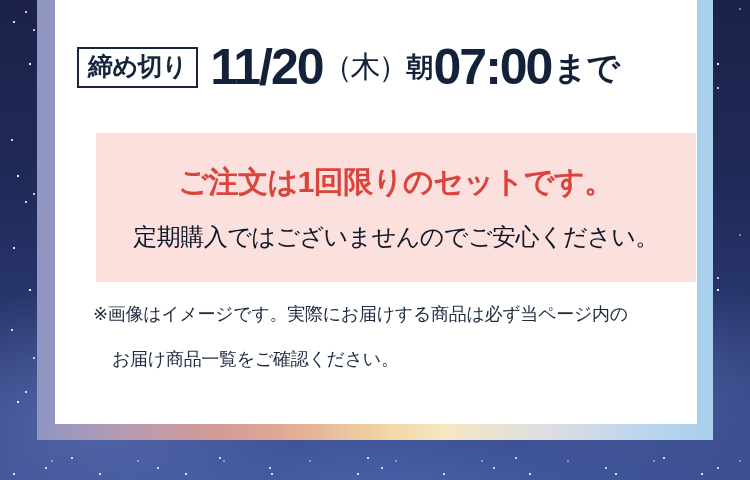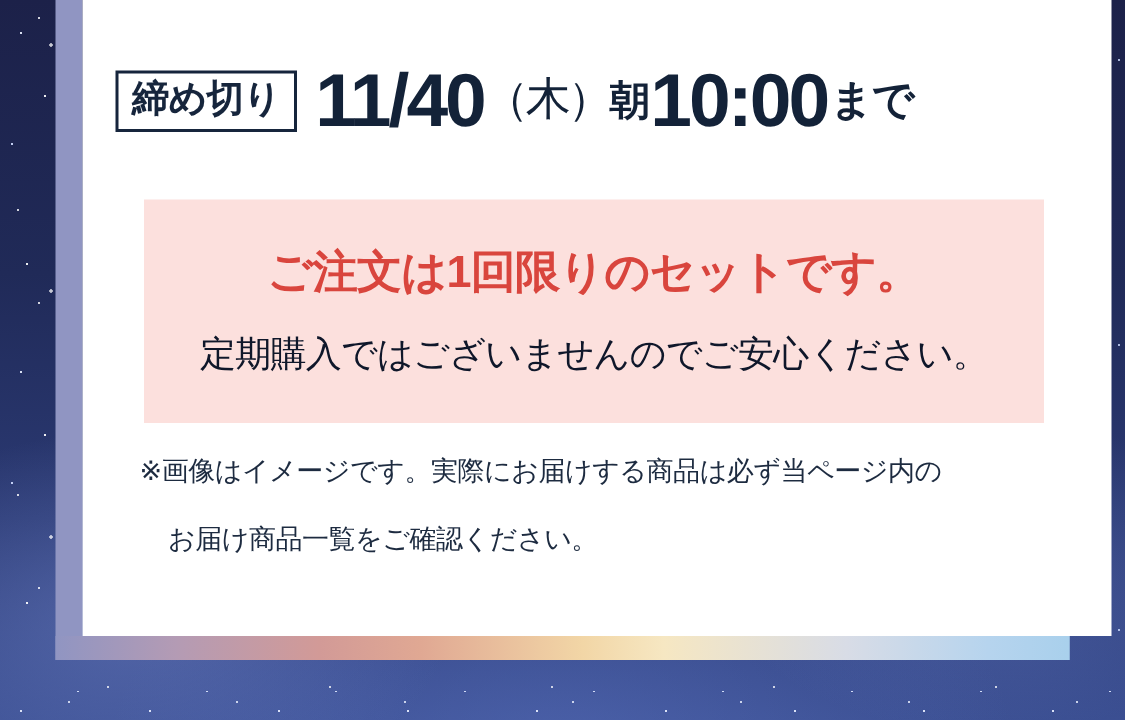--- a/index.html
+++ b/index.html
@@ -109,21 +109,20 @@
       #b6d4ee 92%,
       #a9d0ec 100%);
   }
   .card {
     position: absolute;
     left: 18px;
     top: 0;
     width: 642px;
     height: 424px;
     background: #ffffff;
-    padding-left: 44px;
   }
 
   
   .headline {
     position: absolute;
     left: 22px;
     top: 42px;
     width: 600px;
     display: flex;
     align-items: center;
@@ -162,21 +161,21 @@
     letter-spacing: -1px;
     margin-right: 1px;
   }
   .date-time {
     font-size: 50px;
     font-weight: 900;
     line-height: 1;
     letter-spacing: -2px;
   }
   .date-until {
-    font-size: 28px;
+    font-size: 33px;
     font-weight: 700;
     line-height: 1;
     letter-spacing: -1px;
     margin-left: 2px;
   }
 
   
   .notice-box {
     position: absolute;
     left: 41px;
@@ -241,24 +240,24 @@
   <div class="card-wrap">
 
     <div class="card-left-border"></div>
     <div class="card-right-border"></div>
     <div class="card-bottom-border"></div>
 
     <div class="card">
 
       <div class="headline">
         <span class="deadline-tag">締め切り</span>
-        <span class="date-main">11/40</span>
+        <span class="date-main">11/20</span>
         <span class="date-weekday">（木）</span>
         <span class="date-morning">朝</span>
-        <span class="date-time">10:00</span>
+        <span class="date-time">07:00</span>
         <span class="date-until">まで</span>
       </div>
 
       <div class="notice-box">
         <span class="notice-line1">ご注文は1回限りのセットです。</span>
         <span class="notice-line2">定期購入ではございませんのでご安心ください。</span>
       </div>
 
       <div class="note">
         <span class="note-line">※画像はイメージです。実際にお届けする商品は必ず当ページ内の</span>

